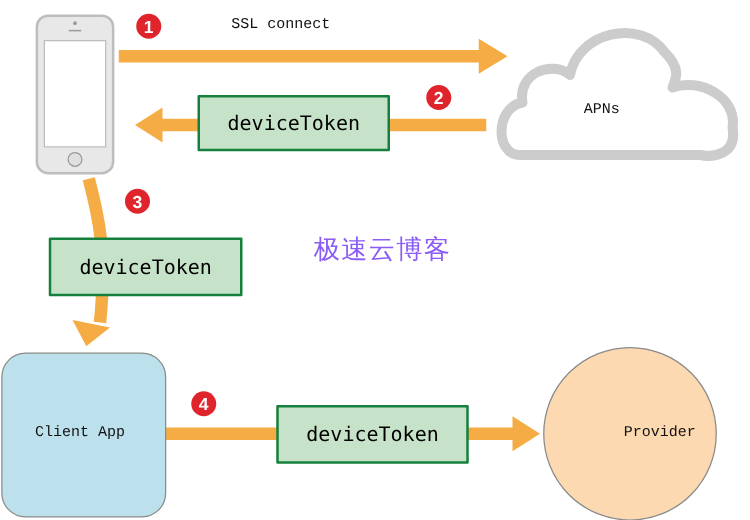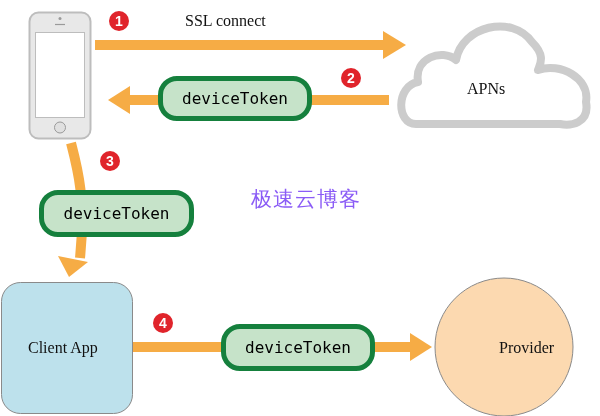--- a/index.html
+++ b/index.html
@@ -1,22 +1,22 @@
 <!DOCTYPE html>
 <html><head>
   <meta charset="utf-8">
   <style>
     html, body { margin: 0; padding: 0; background: #ffffff; }
     body { width: 600px; height: 416px; position: relative; overflow: hidden; font-family: "Liberation Sans", sans-serif; }
     #stage { position: absolute; left: 0; top: 0; width: 600px; height: 416px; }
     .lbl { position: absolute; color: #111; white-space: nowrap; }
-    .sans { font-family: Liberation Serif, serif; font-size: 16px; }
+    .sans { font-family: Liberation Mono, monospace; font-size: 12px; }
     .mono { font-family: "DejaVu Sans Mono", monospace; font-size: 16px; }
     .token-box {
-      position: absolute; background: #c6e3c9; border: 5px solid #15803d; border-radius: 19px;
+      position: absolute; background: #c6e3c9; border: 2px solid #15803d; border-radius: 1px;
       display: flex; align-items: center; justify-content: center; box-sizing: border-box;
     }
     .badge {
       position: absolute; width: 20px; height: 20px; border-radius: 50%; background: #e0242b;
       color: #fff; font-family: "Liberation Sans", sans-serif; font-weight: bold; font-size: 14px;
       display: flex; align-items: center; justify-content: center; transform: translate(-50%, -50%);
     }
     .watermark { position: absolute; font-family: "DejaVu Serif", serif; font-size: 21px; color: #8b5cf6; letter-spacing: 1px; }
   </style>
 </head>

